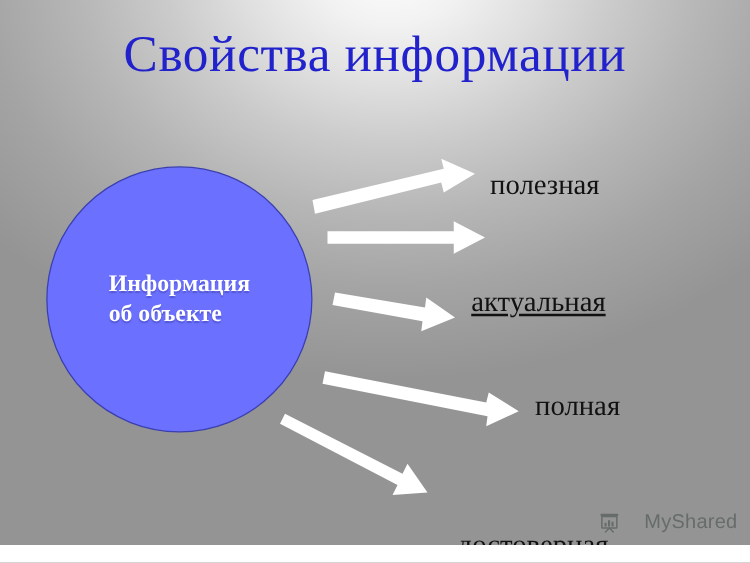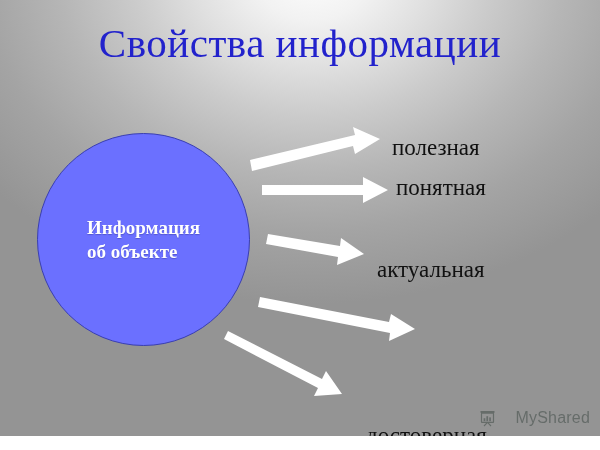--- a/index.html
+++ b/index.html
@@ -81,21 +81,21 @@
   
   .prop-label {
     position: absolute;
     color: #111111;
     font-size: 23px;
     line-height: 1;
     white-space: nowrap;
   }
   #prop-0 { left: 392px; top: 112px; margin-top: 24px; }
   #prop-1 { left: 396px; top: 176px; }
-  #prop-2 { left: 377px; top: 258px; }
+  #prop-2 { left: 377px; top: 230px; text-decoration: underline; }
   #prop-3 { left: 428px; top: 313px; }
   #prop-4 { left: 366px; top: 378px; margin-top: 46px; }
 
   
   #watermark {
     position: absolute;
     right: 10px;
     bottom: 9px;
     display: flex;
     align-items: center;
@@ -139,22 +139,22 @@
       <path d="M 228,331 L 322,379 L 326,371 L 342,394 L 314,396 L 318,388 L 224,339 Z" fill="#ffffff"></path>
     </g>
   </svg>
 
   <div id="circle">
     <div id="circle-label">Информация
 об объекте</div>
   </div>
 
   <div class="prop-label" id="prop-0">полезная</div>
-  <div class="prop-label" id="prop-1">понятная</div>
   <div class="prop-label" id="prop-2">актуальная</div>
+  <div class="prop-label" id="prop-3">полная</div>
   <div class="prop-label" id="prop-4">достоверная</div>
 
   <div id="watermark">
     <svg id="watermark-icon" width="17" height="17" viewBox="0 0 17 17">
       <rect x="1.5" y="1" width="14" height="2" rx="0.4" fill="#4a5450"></rect>
       <rect x="2.5" y="3.2" width="12" height="9.2" rx="0.5" fill="none" stroke="#4a5450" stroke-width="1.2"></rect>
       <rect x="4.6" y="8.2" width="1.7" height="3" fill="#4a5450"></rect>
       <rect x="7.4" y="6.2" width="1.7" height="5" fill="#4a5450"></rect>
       <rect x="10.2" y="7.4" width="1.7" height="3.8" fill="#4a5450"></rect>
       <path d="M 8.5 12.4 L 5 16 M 8.5 12.4 L 12 16" stroke="#4a5450" stroke-width="1.1" fill="none"></path>

